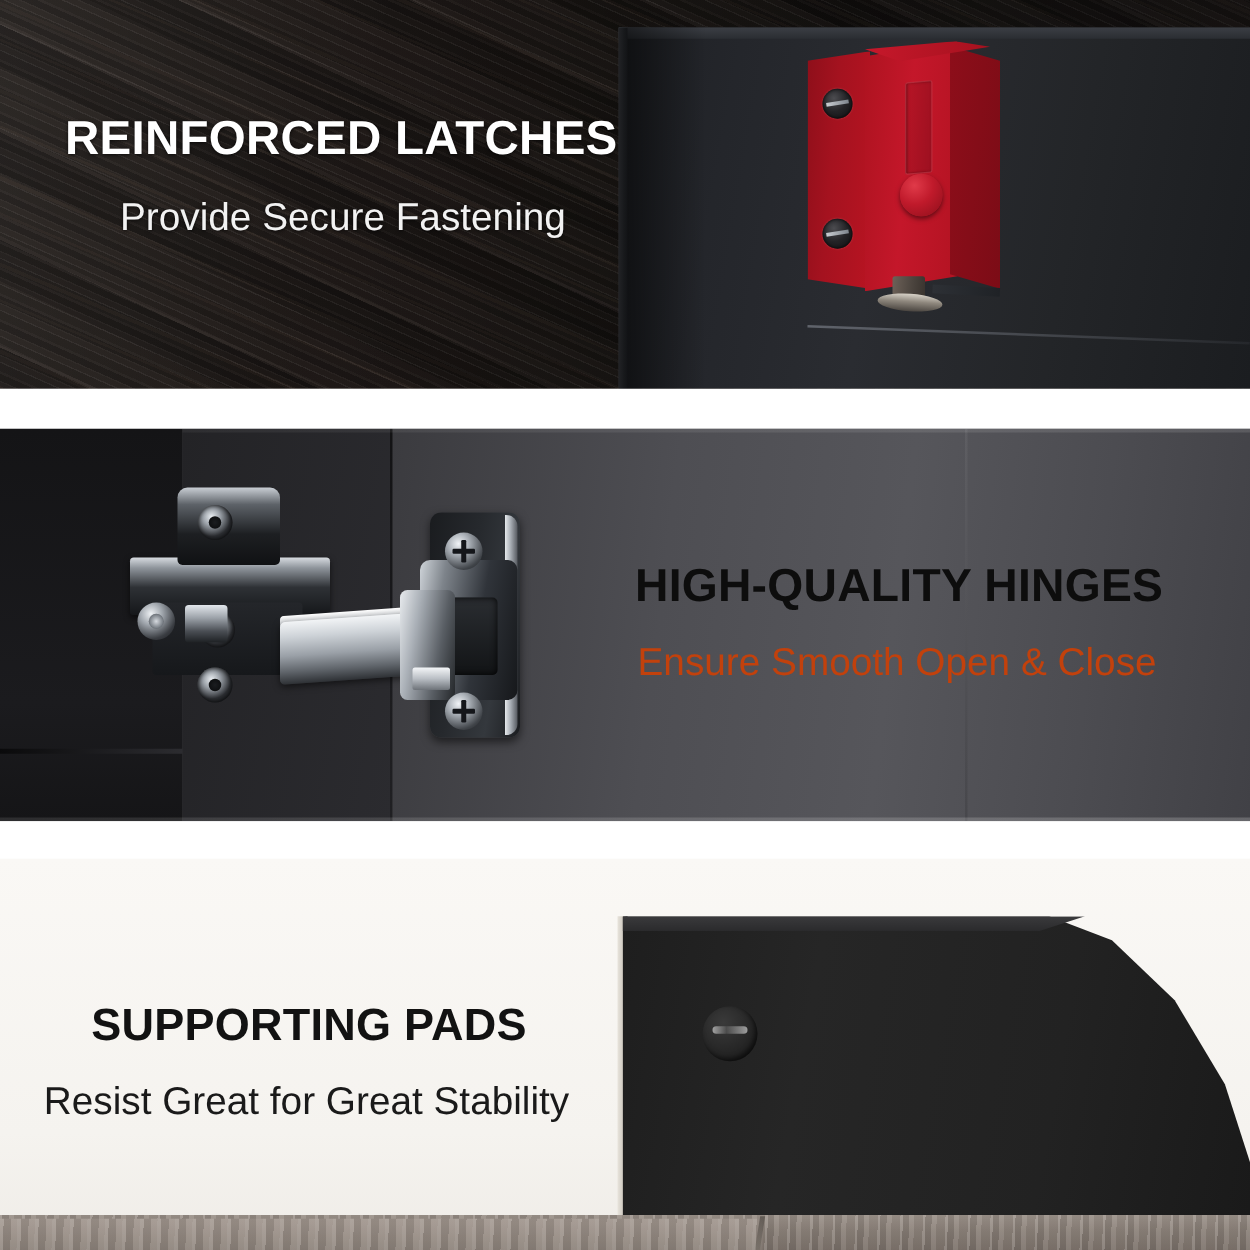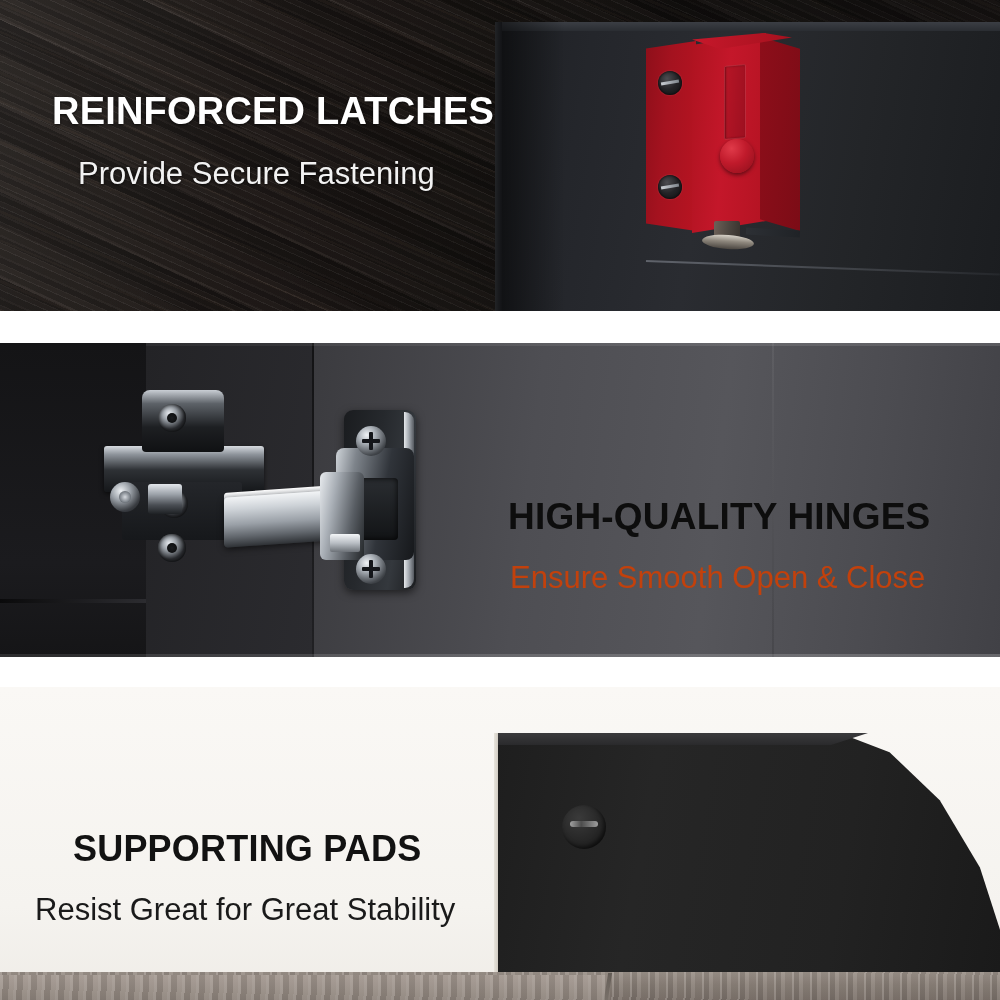--- a/index.html
+++ b/index.html
@@ -291,27 +291,27 @@
   .txt-block{position:absolute;}
   .title{
     font-weight:bold;letter-spacing:0.2px;line-height:1;margin:0;
     white-space:nowrap;
   }
   .subtitle{
     font-weight:normal;line-height:1;margin:0;white-space:nowrap;
   }
   #latches-text{left:52px;top:92px;}
   #latches-text .title{font-size:38px;color:#ffffff;text-shadow:0 1px 3px rgba(0,0,0,0.7);}
-  #latches-text .subtitle{font-size:31px;color:#f2f2f2;margin-top:28px;margin-left:26px;text-shadow:0 1px 3px rgba(0,0,0,0.7);}
-
-  #hinges-text{left:508px;top:450px;margin-top:48px;}
+  #latches-text .subtitle{font-size:31px;color:#f2f2f2;margin-top:28px;margin-left:44px;text-shadow:0 1px 3px rgba(0,0,0,0.7);}
+
+  #hinges-text{left:508px;top:450px;}
   #hinges-text .title{font-size:37px;color:#0d0d0d;}
   #hinges-text .subtitle{font-size:31px;color:#c2410c;margin-top:27px;margin-left:2px;}
 
-  #pads-text{left:73px;top:802px;margin-top:29px;}
+  #pads-text{left:73px;top:802px;}
   #pads-text .title{font-size:36px;color:#121212;}
   #pads-text .subtitle{font-size:31px;color:#1a1a1a;margin-top:27px;margin-left:-38px;}
 
   .divider{position:absolute;left:0;width:1000px;background:#ffffff;}
   #divider-1{top:311px;height:32px;}
   #divider-2{top:657px;height:30px;}
 </style>
 </head>
 <body>
 

